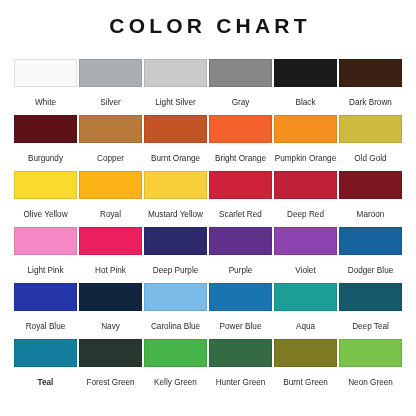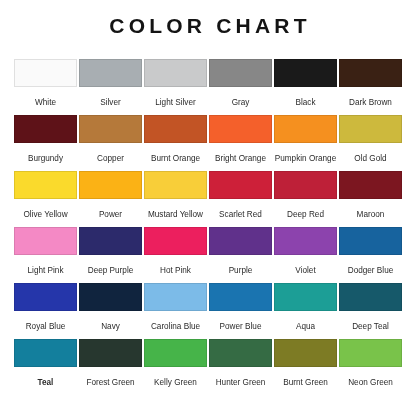--- a/index.html
+++ b/index.html
@@ -117,21 +117,21 @@
       <div class="cell">
         <div class="swatch" style="background-color: rgb(205, 185, 61);"></div>
         <div class="swatch-label" style="color: rgb(43, 43, 43);">Old Gold</div>
       </div>
       <div class="cell">
         <div class="swatch" style="background-color: rgb(250, 218, 44);"></div>
         <div class="swatch-label" style="color: rgb(43, 43, 43);">Olive Yellow</div>
       </div>
       <div class="cell">
         <div class="swatch" style="background-color: rgb(251, 178, 21);"></div>
-        <div class="swatch-label" style="color: rgb(43, 43, 43);">Power</div>
+        <div class="swatch-label" style="color: rgb(43, 43, 43);">Royal</div>
       </div>
       <div class="cell">
         <div class="swatch" style="background-color: rgb(248, 206, 57);"></div>
         <div class="swatch-label" style="color: rgb(43, 43, 43);">Mustard Yellow</div>
       </div>
       <div class="cell">
         <div class="swatch" style="background-color: rgb(205, 32, 57);"></div>
         <div class="swatch-label" style="color: rgb(43, 43, 43);">Scarlet Red</div>
       </div>
       <div class="cell">
@@ -140,28 +140,28 @@
       </div>
       <div class="cell">
         <div class="swatch" style="background-color: rgb(124, 22, 32);"></div>
         <div class="swatch-label" style="color: rgb(43, 43, 43);">Maroon</div>
       </div>
       <div class="cell">
         <div class="swatch" style="background-color: rgb(244, 137, 197);"></div>
         <div class="swatch-label" style="color: rgb(43, 43, 43);">Light Pink</div>
       </div>
       <div class="cell">
+        <div class="swatch" style="background-color: rgb(236, 31, 94);"></div>
+        <div class="swatch-label" style="color: rgb(43, 43, 43);">Hot Pink</div>
+      </div>
+      <div class="cell">
         <div class="swatch" style="background-color: rgb(44, 42, 107);"></div>
         <div class="swatch-label" style="color: rgb(43, 43, 43);">Deep Purple</div>
       </div>
       <div class="cell">
-        <div class="swatch" style="background-color: rgb(236, 31, 94);"></div>
-        <div class="swatch-label" style="color: rgb(43, 43, 43);">Hot Pink</div>
-      </div>
-      <div class="cell">
         <div class="swatch" style="background-color: rgb(96, 49, 139);"></div>
         <div class="swatch-label" style="color: rgb(43, 43, 43);">Purple</div>
       </div>
       <div class="cell">
         <div class="swatch" style="background-color: rgb(140, 67, 173);"></div>
         <div class="swatch-label" style="color: rgb(43, 43, 43);">Violet</div>
       </div>
       <div class="cell">
         <div class="swatch" style="background-color: rgb(23, 99, 158);"></div>
         <div class="swatch-label" style="color: rgb(43, 43, 43);">Dodger Blue</div>

